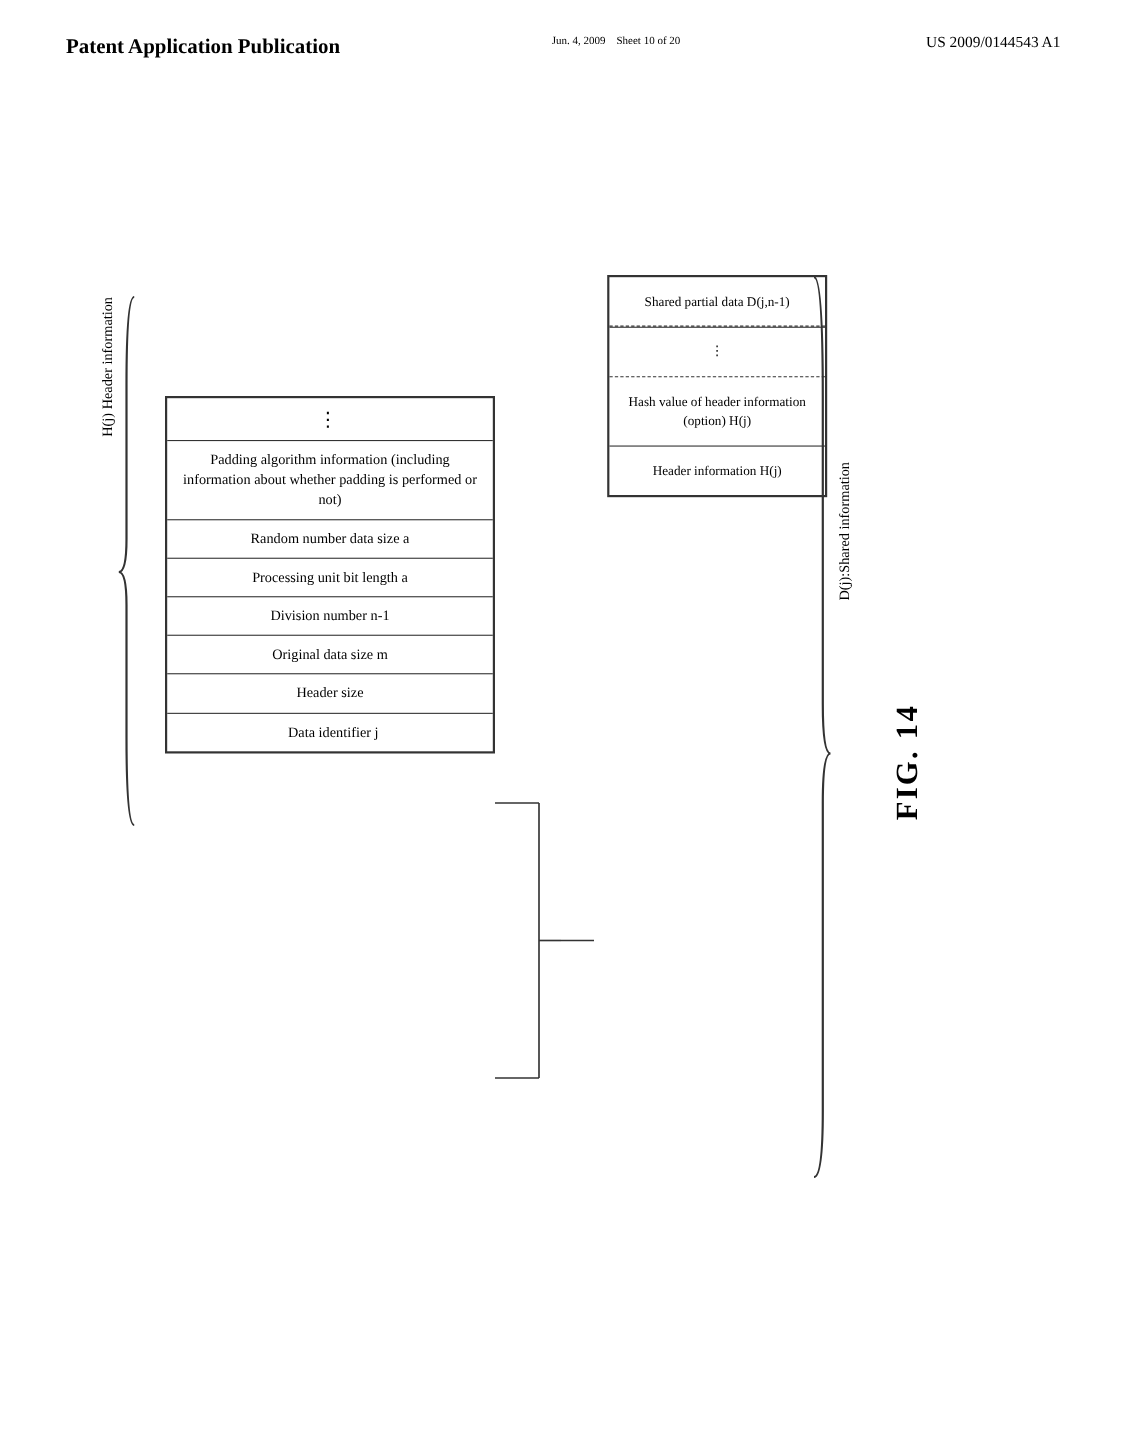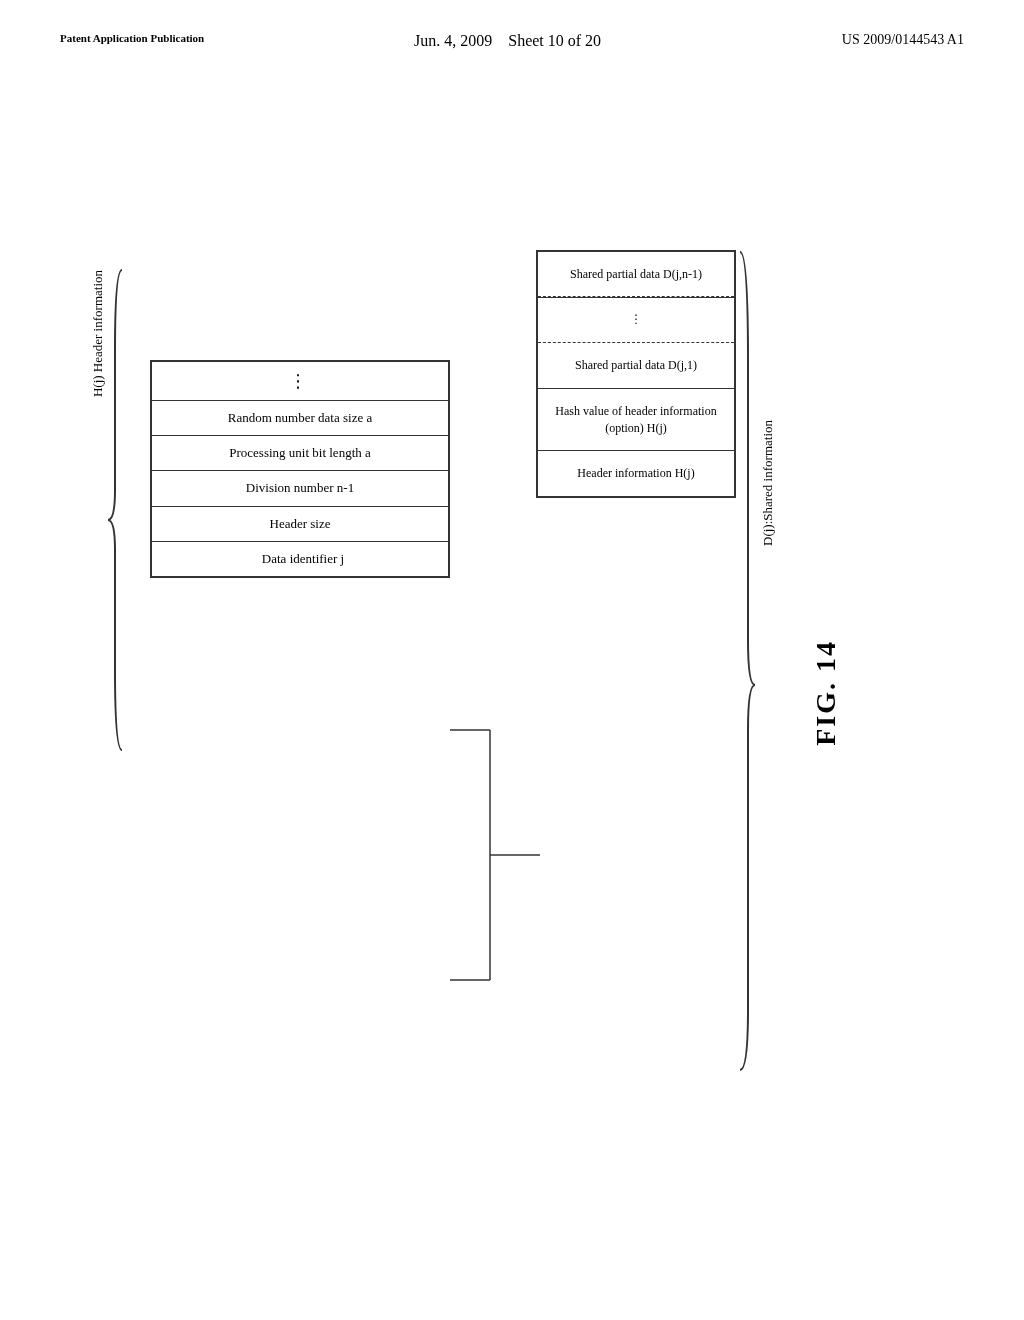--- a/index.html
+++ b/index.html
@@ -15,25 +15,25 @@
     
     .page-header {
       display: flex;
       justify-content: space-between;
       align-items: flex-start;
       padding: 32px 60px 0 60px;
       font-size: 14px;
     }
     .header-left {
       font-weight: bold;
-      font-size: 11px;
+      font-size: 19px;
     }
     .header-center {
       text-align: center;
-      font-size: 16px;
+      font-size: 10px;
     }
     .header-right {
       font-size: 14px;
       margin-left: 31px;
     }
 
     
     .diagram-area {
       position: absolute;
       top: 140px;
@@ -76,21 +76,21 @@
       top: 130px;
       writing-mode: vertical-rl;
       transform: rotate(180deg);
       font-size: 13px;
       white-space: nowrap;
     }
 
     
     .right-table {
       position: absolute;
-      left: 476px;
+      left: 492px;
       top: 110px;
       width: 200px;
       border: 2px solid #333;
     }
     .right-table-row {
       border-bottom: 1.5px solid #333;
       padding: 14px 10px;
       font-size: 12px;
       text-align: center;
       line-height: 1.4;
@@ -160,39 +160,38 @@
     <path d="M 430 715 Q 440 715 450 715" fill="none" stroke="#333" stroke-width="1.5"></path>
     <line x1="450" y1="715" x2="480" y2="715" stroke="#333" stroke-width="1.5"></line>
 
     <path d="M 680 112 Q 688 112 688 220 L 688 500 Q 688 545 695 545 Q 688 545 688 590 L 688 870 Q 688 930 680 930" fill="none" stroke="#333" stroke-width="2"></path>
   </svg>
 
   <div class="header-info-label">H(j) Header information</div>
 
   <div class="left-table">
     <div class="left-table-top-dots">⋮</div>
+    <div class="left-table-row">Padding algorithm information (including information about whether padding is performed or not)</div>
     <div class="left-table-row">Random number data size a</div>
     <div class="left-table-row">Processing unit bit length a</div>
     <div class="left-table-row">Division number n-1</div>
+    <div class="left-table-row">Original data size m</div>
     <div class="left-table-row">Header size</div>
     <div class="left-table-row">Data identifier j</div>
   </div>
 
   <div class="right-table">
 
     <div class="right-table-row">
       <span>Shared partial data D(j,n-1)</span>
     </div>
 
     <div class="right-table-row right-table-dashed" style="border-bottom: 1.5px dashed #333; border-top: 1.5px dashed #333; margin-top: -1.5px;">⋮</div>
 
 
-    <div class="right-table-row">
-      <span>Shared partial data D(j,1)</span>
-    </div>
 
     <div class="right-table-row">
       <span>Hash value of header information (option) H(j)</span>
     </div>
 
     <div class="right-table-row">
       <span>Header information H(j)</span>
     </div>
   </div>
 

